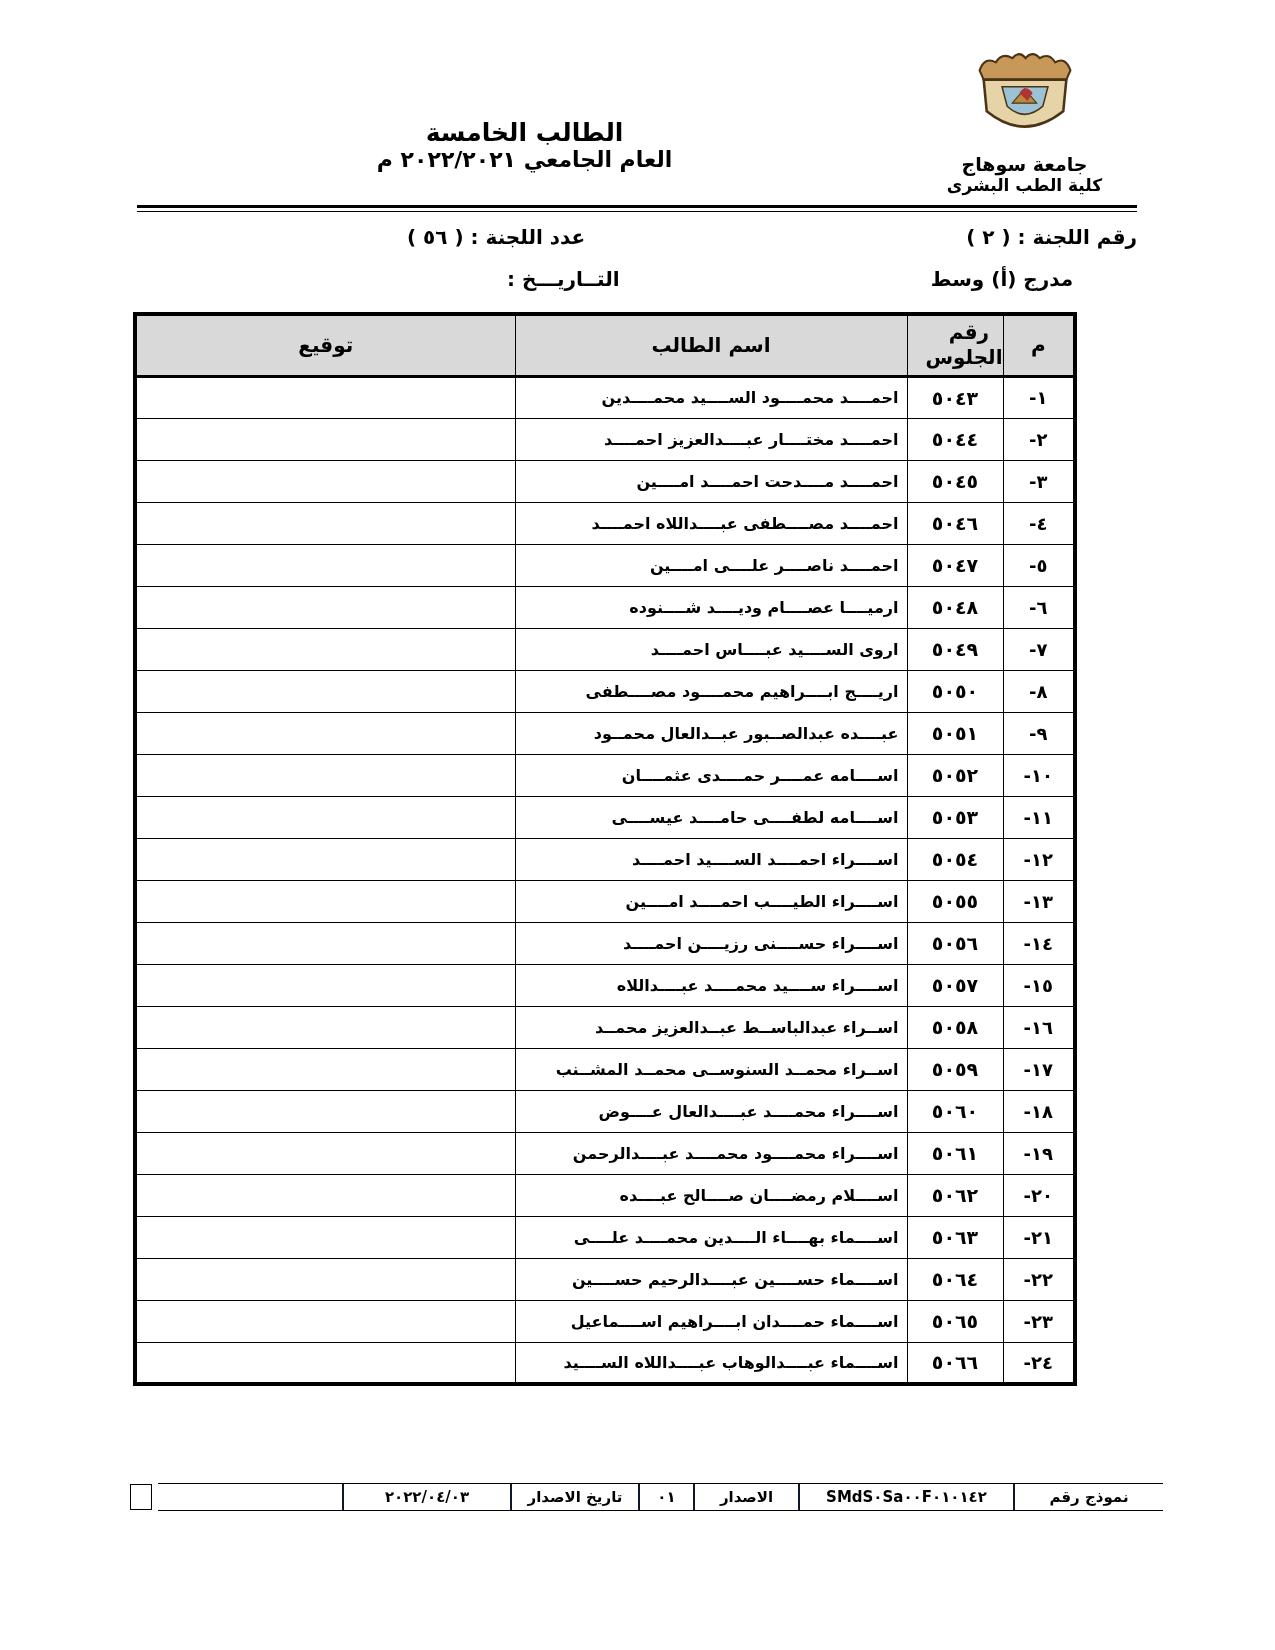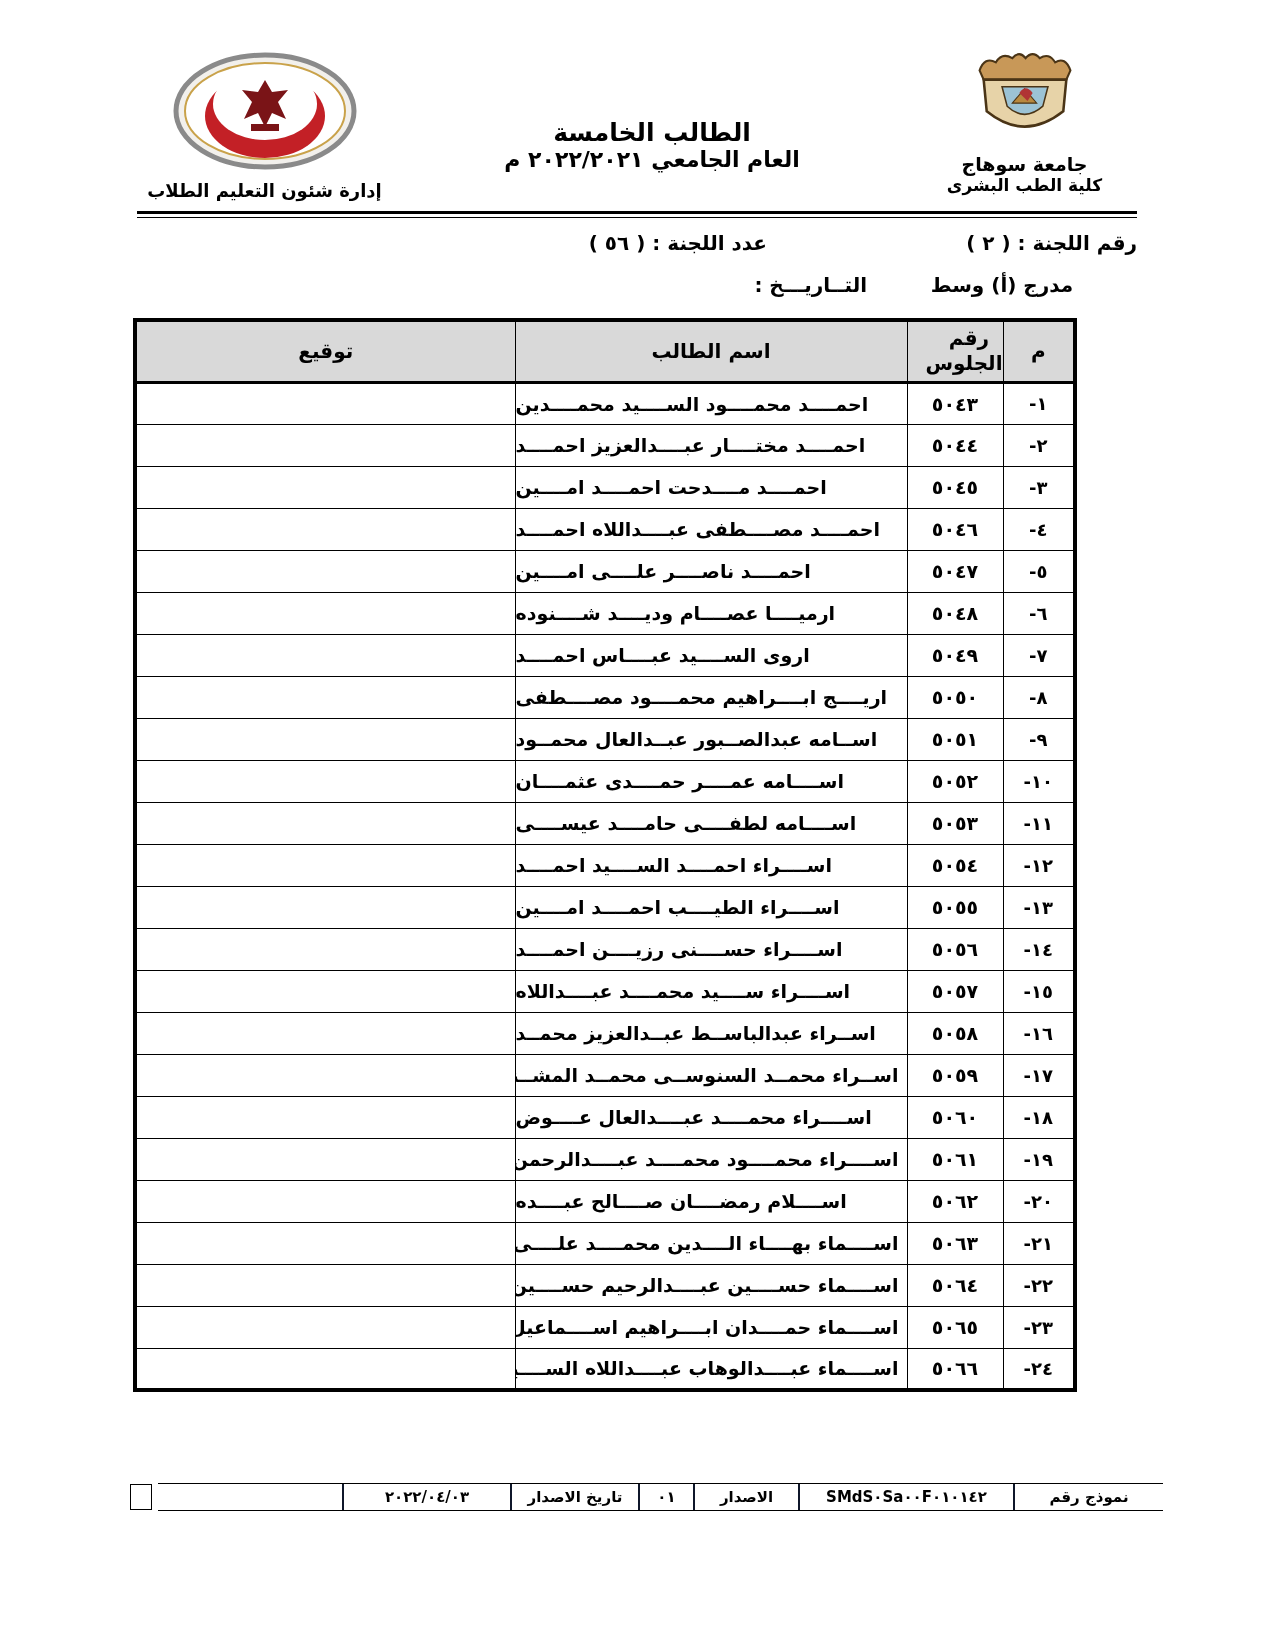--- a/index.html
+++ b/index.html
@@ -23,38 +23,38 @@
   .admin { font-size:18px; font-weight:bold; margin-top:6px; }
   .logo { display:inline-block; }
 
   
   .dline { margin-top:10px; border-top:3px solid #000; border-bottom:1px solid #000; height:7px; }
 
   
   .info { display:flex; font-weight:bold; font-size:20px; margin-top:8px; line-height:34px; }
   .info .r { width:37%; text-align:right; }
   .info .c { width:27%; text-align:center; }
-  .info .l { width:36%; text-align:right; }
+  .info .l { width:36%; text-align:left; }
 
   
   table.students {
     border-collapse:collapse; table-layout:fixed;
     width:940px; margin:16px 60px 0 auto;
     border:4px solid #000;
   }
   table.students th, table.students td { border:1px solid #000; }
   table.students thead th {
     background:#d9d9d9; font-weight:bold; height:62px;
     border-bottom:3px solid #000; font-size:20px; text-align:center;
   }
   th.h-seat { white-space:pre-line; line-height:1.25;padding-left:28px; }
   table.students td { height:42px; font-weight:bold; }
   td.c-no   { width:72px;  text-align:center; font-size:18px; }
   td.c-seat { width:96px;  text-align:center; font-size:19px; letter-spacing:5px; }
-  td.c-name { width:392px; text-align:left; font-size:19px; padding-right:8px; white-space:nowrap; overflow:hidden; }
+  td.c-name { width:392px; text-align:right; font-size:16px; padding-right:8px; white-space:nowrap; overflow:hidden; }
   td.c-sign { }
   col.w-no{width:72px} col.w-seat{width:96px} col.w-name{width:392px} col.w-sign{width:380px}
 
   
   .footer {
     position:absolute; top:1483px; right:112px; left:130px;
     display:flex; align-items:stretch;
   }
   .f-box { width:22px; height:26px; border:1px solid #000; margin-right:6px; align-self:center; }
   .f-strip {
@@ -90,33 +90,20 @@
         </span>
         <div class="org1">جامعة سوهاج</div>
         <div class="org2">كلية الطب البشرى</div>
       </div>
 
       <div class="hdr-center">
         <div class="t1">الطالب الخامسة</div>
         <div class="t2">العام الجامعي ٢٠٢٢/٢٠٢١ م</div>
       </div>
 
-      <div class="hdr-left">
-        <span class="logo">
-          <svg width="186" height="118" viewBox="0 0 186 118" aria-hidden="true">
-            <ellipse cx="93" cy="59" rx="89" ry="56" fill="#f2f0ec" stroke="#8a8a8a" stroke-width="5"></ellipse>
-            <ellipse cx="93" cy="59" rx="80" ry="48" fill="#fff" stroke="#c9a24a" stroke-width="2"></ellipse>
-            <ellipse cx="93" cy="64" rx="60" ry="42" fill="#c32026"></ellipse>
-            <ellipse cx="93" cy="52" rx="52" ry="36" fill="#fff"></ellipse>
-            <path d="M93 28 l-7 12 -16 -2 10 12 -8 17 14 -6 7 14 7 -14 14 6 -8 -17 10 -12 -16 2 z" fill="#7a1417"></path>
-            <rect x="79" y="72" width="28" height="7" fill="#7a1417"></rect>
-          </svg>
-        </span>
-        <div class="admin">إدارة شئون التعليم الطلاب</div>
-      </div>
 
     </div>
 
     <div class="dline"></div>
 
     <div class="info">
       <div class="r">رقم اللجنة : ( ٢ )</div>
       <div class="l">عدد اللجنة : ( ٥٦ )</div>
     </div>
     <div class="info">
@@ -185,21 +172,21 @@
           </tr>
           <tr>
             <td class="c-no">٨-</td>
             <td class="c-seat">٥٠٥٠</td>
             <td class="c-name">اريــــج ابــــراهيم محمــــود مصــــطفى</td>
             <td class="c-sign"></td>
           </tr>
           <tr>
             <td class="c-no">٩-</td>
             <td class="c-seat">٥٠٥١</td>
-            <td class="c-name">اســامه عبدالصــبور عبــدالعال محمــود</td>
+            <td class="c-name">عبــــده عبدالصــبور عبــدالعال محمــود</td>
             <td class="c-sign"></td>
           </tr>
           <tr>
             <td class="c-no">١٠-</td>
             <td class="c-seat">٥٠٥٢</td>
             <td class="c-name">اســــامه عمــــر حمــــدى عثمــــان</td>
             <td class="c-sign"></td>
           </tr>
           <tr>
             <td class="c-no">١١-</td>

